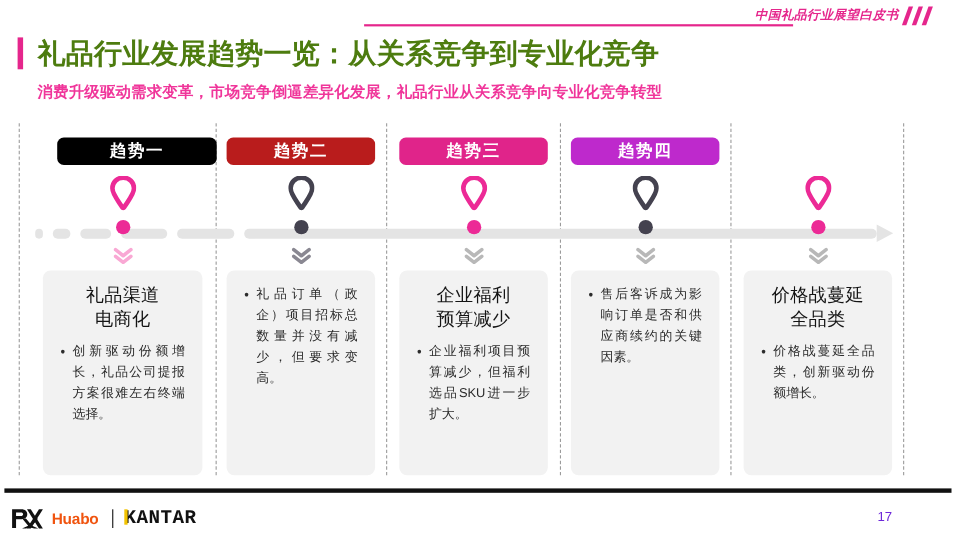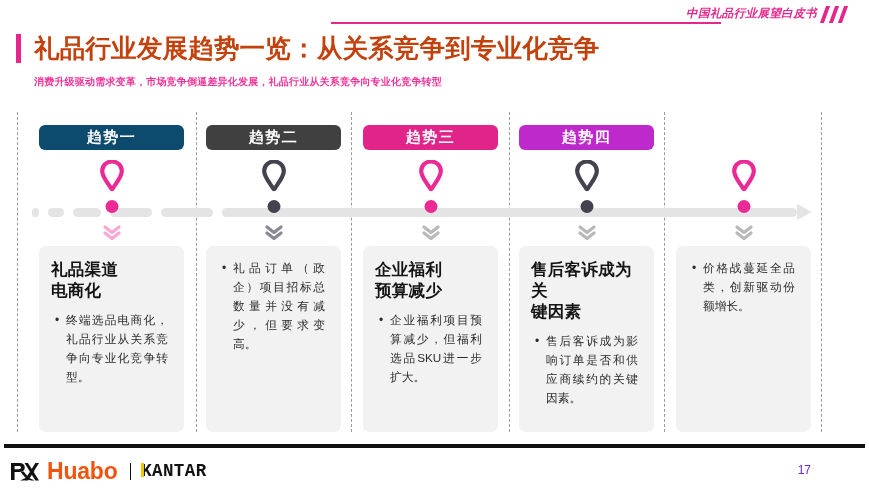--- a/index.html
+++ b/index.html
@@ -75,29 +75,29 @@
   .title-bar {
     width: 5px;
     height: 29px;
     background: #E5268C;
     margin-right: 13px;
     flex: none;
   }
   .title-text {
     font-size: 25.5px;
     font-weight: bold;
-    color: #c2410c;
+    color: #4d7c0f;
     letter-spacing: 0.2px;
     white-space: nowrap;
   }
   .subtitle {
     position: absolute;
     left: 34px;
     top: 75px;
-    font-size: 10px;
+    font-size: 14px;
     font-weight: bold;
     color: #F0359A;
     letter-spacing: 0.2px;
     white-space: nowrap;
   }
 
   
   .board {
     position: absolute;
     left: 0px;
@@ -200,22 +200,23 @@
     left: 0;
     width: 100%;
     height: 186px;
     background: #F2F2F2;
     border-radius: 7px;
     box-sizing: border-box;
     padding: 13px 12px 10px 12px;
   }
   .card-title {
     font-size: 16.5px;
-    font-weight: bold;
+    font-weight: normal;
     color: #141414;
+    text-align: center;
     line-height: 1.28;
     letter-spacing: 0.3px;
     margin-bottom: 10px;
   }
   .card-body {
     display: flex;
     font-size: 11.7px;
     line-height: 1.62;
     color: #2c2c2c;
     padding: 0 4px 0 4px;
@@ -249,21 +250,21 @@
     display: flex;
     align-items: center;
   }
   .rx-logo {
     display: flex;
     align-items: center;
     margin-right: 7px;
   }
   .rx-logo svg { display: block; }
   .huabo {
-    font-size: 23px;
+    font-size: 14px;
     font-weight: bold;
     color: #F0540F;
     letter-spacing: -0.2px;
   }
   .foot-div {
     margin: 0 10px 0 12px;
     width: 1.6px;
     height: 17px;
     background: #111111;
   }
@@ -323,44 +324,44 @@
     <div class="tl-seg" style="left:32px;  width:7px;"></div>
     <div class="tl-seg" style="left:48px;  width:16px;"></div>
     <div class="tl-seg" style="left:73px;  width:28px;"></div>
     <div class="tl-seg" style="left:110px; width:42px;"></div>
     <div class="tl-seg" style="left:161px; width:52px;"></div>
     <div class="tl-seg" style="left:222px; width:575px;"></div>
     <div class="tl-arrow" style="left:797px;"></div>
   </div>
 
   <div class="col" style="left:39px; width:145px;">
-    <div class="badge" style="background:#0c4a6e;">趋势一</div>
+    <div class="badge" style="background:#000000;margin-left:13px;">趋势一</div>
     <div class="pin">
       <svg width="24" height="32" viewBox="0 0 24 32">
         <path d="M12 1.5 C6.4 1.5 2.2 5.8 2.2 11.2 C2.2 17 9 24.5 11.2 28.6 C11.5 29.2 12.5 29.2 12.8 28.6 C15 24.5 21.8 17 21.8 11.2 C21.8 5.8 17.6 1.5 12 1.5 Z" fill="none" stroke="#EC2A96" stroke-width="4.2"></path>
       </svg>
     </div>
     <div class="dot" style="background:#EC2A96;"></div>
     <div class="chev">
       <svg width="18" height="16" viewBox="0 0 18 16">
         <polyline points="2,3 9,8.5 16,3" fill="none" stroke="#F9A8D4" stroke-width="3.2" stroke-linecap="round" stroke-linejoin="round"></polyline>
         <polyline points="2,9 9,14.5 16,9" fill="none" stroke="#F9A8D4" stroke-width="3.2" stroke-linecap="round" stroke-linejoin="round"></polyline>
       </svg>
     </div>
     <div class="card">
       <div class="card-title">礼品渠道<br>电商化</div>
       <div class="card-body">
         <span class="bullet">•</span>
-        <span class="bullet-text">终端选品电商化，礼品行业从关系竞争向专业化竞争转型。</span>
+        <span class="bullet-text">创新驱动份额增长，礼品公司提报方案很难左右终端选择。</span>
       </div>
     </div>
   </div>
 
   <div class="col" style="left:206px; width:135px;">
-    <div class="badge" style="background:#404040;">趋势二</div>
+    <div class="badge" style="background:#b91c1c;">趋势二</div>
     <div class="pin">
       <svg width="24" height="32" viewBox="0 0 24 32">
         <path d="M12 1.5 C6.4 1.5 2.2 5.8 2.2 11.2 C2.2 17 9 24.5 11.2 28.6 C11.5 29.2 12.5 29.2 12.8 28.6 C15 24.5 21.8 17 21.8 11.2 C21.8 5.8 17.6 1.5 12 1.5 Z" fill="none" stroke="#44424F" stroke-width="4.2"></path>
       </svg>
     </div>
     <div class="dot" style="background:#44424F;"></div>
     <div class="chev">
       <svg width="18" height="16" viewBox="0 0 18 16">
         <polyline points="2,3 9,8.5 16,3" fill="none" stroke="#8A8892" stroke-width="3.2" stroke-linecap="round" stroke-linejoin="round"></polyline>
         <polyline points="2,9 9,14.5 16,9" fill="none" stroke="#8A8892" stroke-width="3.2" stroke-linecap="round" stroke-linejoin="round"></polyline>
@@ -405,21 +406,20 @@
       </svg>
     </div>
     <div class="dot" style="background:#44424F;"></div>
     <div class="chev">
       <svg width="18" height="16" viewBox="0 0 18 16">
         <polyline points="2,3 9,8.5 16,3" fill="none" stroke="#B8B8B8" stroke-width="3.2" stroke-linecap="round" stroke-linejoin="round"></polyline>
         <polyline points="2,9 9,14.5 16,9" fill="none" stroke="#B8B8B8" stroke-width="3.2" stroke-linecap="round" stroke-linejoin="round"></polyline>
       </svg>
     </div>
     <div class="card">
-      <div class="card-title">售后客诉成为关<br>键因素</div>
       <div class="card-body">
         <span class="bullet">•</span>
         <span class="bullet-text">售后客诉成为影响订单是否和供应商续约的关键因素。</span>
       </div>
     </div>
   </div>
 
   <div class="col" style="left:676px; width:135px;">
     <div class="pin">
       <svg width="24" height="32" viewBox="0 0 24 32">
@@ -427,20 +427,21 @@
       </svg>
     </div>
     <div class="dot" style="background:#EC2A96;"></div>
     <div class="chev">
       <svg width="18" height="16" viewBox="0 0 18 16">
         <polyline points="2,3 9,8.5 16,3" fill="none" stroke="#B8B8B8" stroke-width="3.2" stroke-linecap="round" stroke-linejoin="round"></polyline>
         <polyline points="2,9 9,14.5 16,9" fill="none" stroke="#B8B8B8" stroke-width="3.2" stroke-linecap="round" stroke-linejoin="round"></polyline>
       </svg>
     </div>
     <div class="card">
+      <div class="card-title">价格战蔓延<br>全品类</div>
       <div class="card-body">
         <span class="bullet">•</span>
         <span class="bullet-text">价格战蔓延全品类，创新驱动份额增长。</span>
       </div>
     </div>
   </div>
 
 </div>
 
 <div class="foot-rule"></div>

